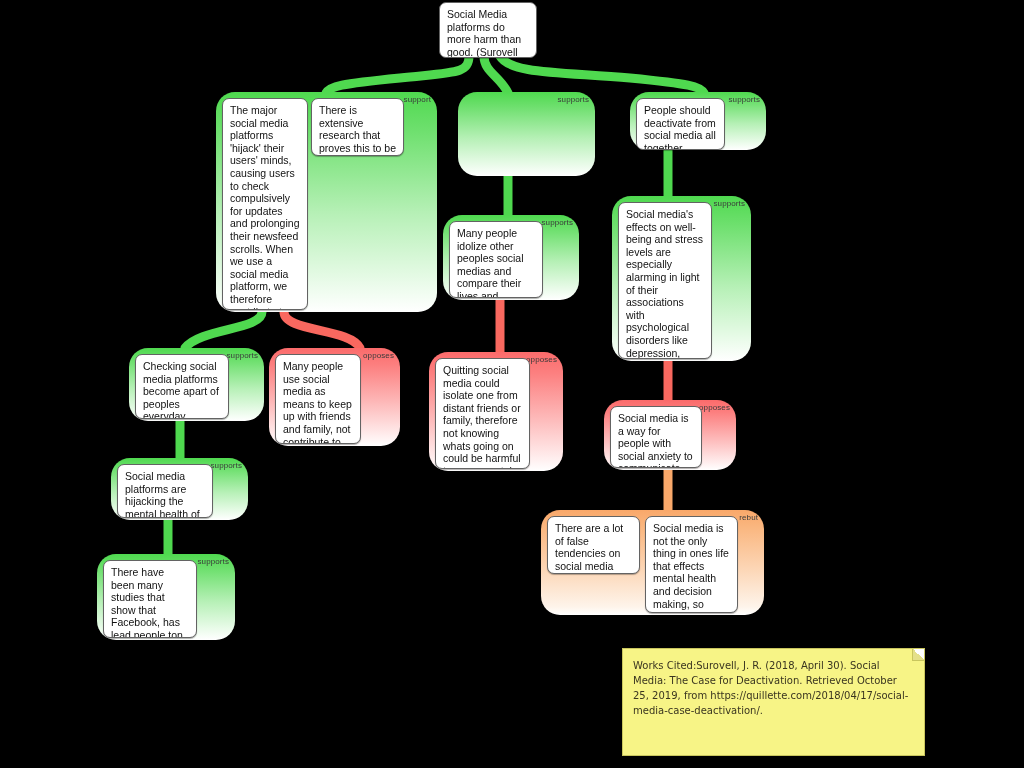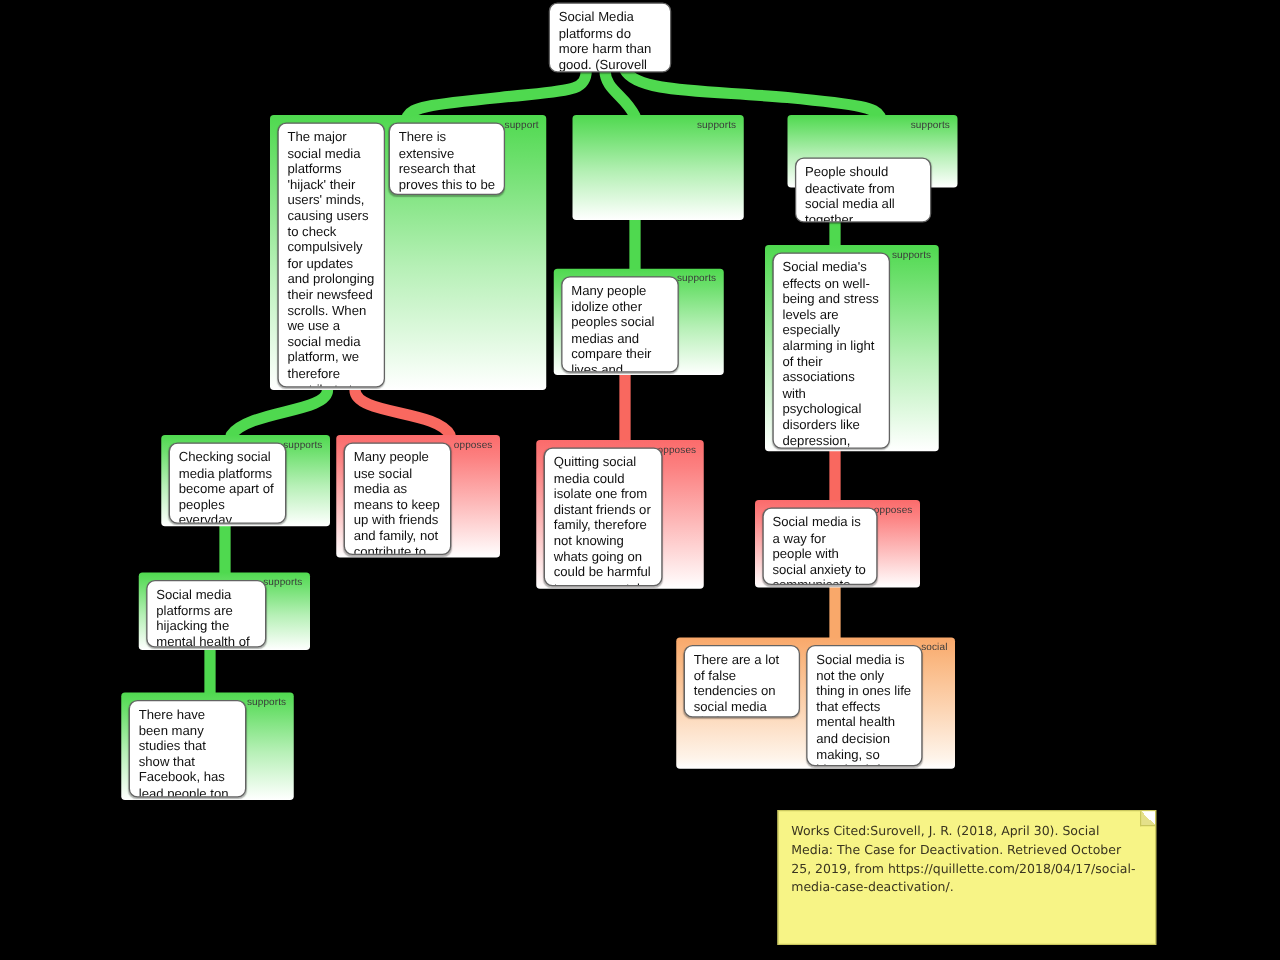--- a/index.html
+++ b/index.html
@@ -5,21 +5,21 @@
   html,body{margin:0;padding:0;}
   body{
     width:1024px;height:768px;background:#000;overflow:hidden;
     font-family:"Liberation Sans", sans-serif;position:relative;
   }
   #stage{position:absolute;left:0;top:0;width:1024px;height:768px;}
   #links{position:absolute;left:0;top:0;width:1024px;height:768px;pointer-events:none;}
 
   
   .group{
-    position:absolute;border-radius:3px;box-sizing:border-box;
+    position:absolute;border-radius:19px;box-sizing:border-box;
   }
   .group.green{background:linear-gradient(to bottom,#4fd94f 0%,#6fe06f 18%,#b6f0b6 55%,#f2fdf2 92%,#ffffff 100%);}
   .group.red{background:linear-gradient(to bottom,#fb6b6b 0%,#fc8080 18%,#fdb8b8 55%,#fff2f2 92%,#ffffff 100%);}
   .group.orange{background:linear-gradient(to bottom,#f9a86a 0%,#fab882 18%,#fcd5b4 55%,#fef4ea 92%,#ffffff 100%);}
 
   .grp-label{
     position:absolute;top:3px;right:6px;font-size:8px;color:#3a3a3a;
     letter-spacing:.1px;line-height:10px;white-space:nowrap;
   }
 
@@ -83,21 +83,21 @@
   <div class="card" style="left:222px;top:98px;width:86px;height:212px;">The major social media platforms 'hijack' their users' minds, causing users to check compulsively for updates and prolonging their newsfeed scrolls. When we use a social media platform, we therefore contribute to our friends' harmful cravings. "(Surovell, 2018)</div>
   <div class="card" style="left:311px;top:98px;width:93px;height:58px;">There is extensive research that proves this to be true.</div>
 
   <div class="group green" style="left:458px;top:92px;width:137px;height:84px;">
     <span class="grp-label">supports</span>
   </div>
 
   <div class="group green" style="left:630px;top:92px;width:136px;height:58px;">
     <span class="grp-label">supports</span>
   </div>
-  <div class="card" style="left:636px;top:98px;width:109px;height:52px;margin-top:28px;">People should deactivate from social media all together.</div>
+  <div class="card" style="left:636px;top:98px;width:89px;height:52px;">People should deactivate from social media all together.</div>
 
   <div class="group green" style="left:443px;top:215px;width:136px;height:85px;">
     <span class="grp-label">supports</span>
   </div>
   <div class="card" style="left:449px;top:221px;width:94px;height:77px;">Many people idolize other peoples social medias and compare their lives and success to others.</div>
 
   <div class="group green" style="left:612px;top:196px;width:139px;height:165px;">
     <span class="grp-label">supports</span>
   </div>
   <div class="card" style="left:618px;top:202px;width:94px;height:157px;">Social media's effects on well-being and stress levels are especially alarming in light of their associations with psychological disorders like depression, insomnia, and anxiety disorders. "( Surovell, 2018)</div>
@@ -126,21 +126,21 @@
     <span class="grp-label">supports</span>
   </div>
   <div class="card" style="left:117px;top:464px;width:96px;height:54px;">Social media platforms are hijacking the mental health of its users</div>
 
   <div class="group green" style="left:97px;top:554px;width:138px;height:86px;">
     <span class="grp-label">supports</span>
   </div>
   <div class="card" style="left:103px;top:560px;width:94px;height:78px;">There have been many studies that show that Facebook, has lead people ton become depressed.</div>
 
   <div class="group orange" style="left:541px;top:510px;width:223px;height:105px;">
-    <span class="grp-label">social</span>
+    <span class="grp-label">rebut</span>
   </div>
   <div class="card" style="left:547px;top:516px;width:93px;height:58px;">There are a lot of false tendencies on social media platforms.</div>
   <div class="card" style="left:645px;top:516px;width:93px;height:97px;">Social media is not the only thing in ones life that effects mental health and decision making, so blaming it for that is unreasonable.</div>
 
   <div class="note" style="left:622px;top:648px;width:303px;height:108px;">
     <span class="fold"></span>
     <span>Works Cited:Surovell, J. R. (2018, April 30). Social Media: The Case for Deactivation. Retrieved October 25, 2019, from https://quillette.com/2018/04/17/social-media-case-deactivation/.</span>
   </div>
 
 </div>

